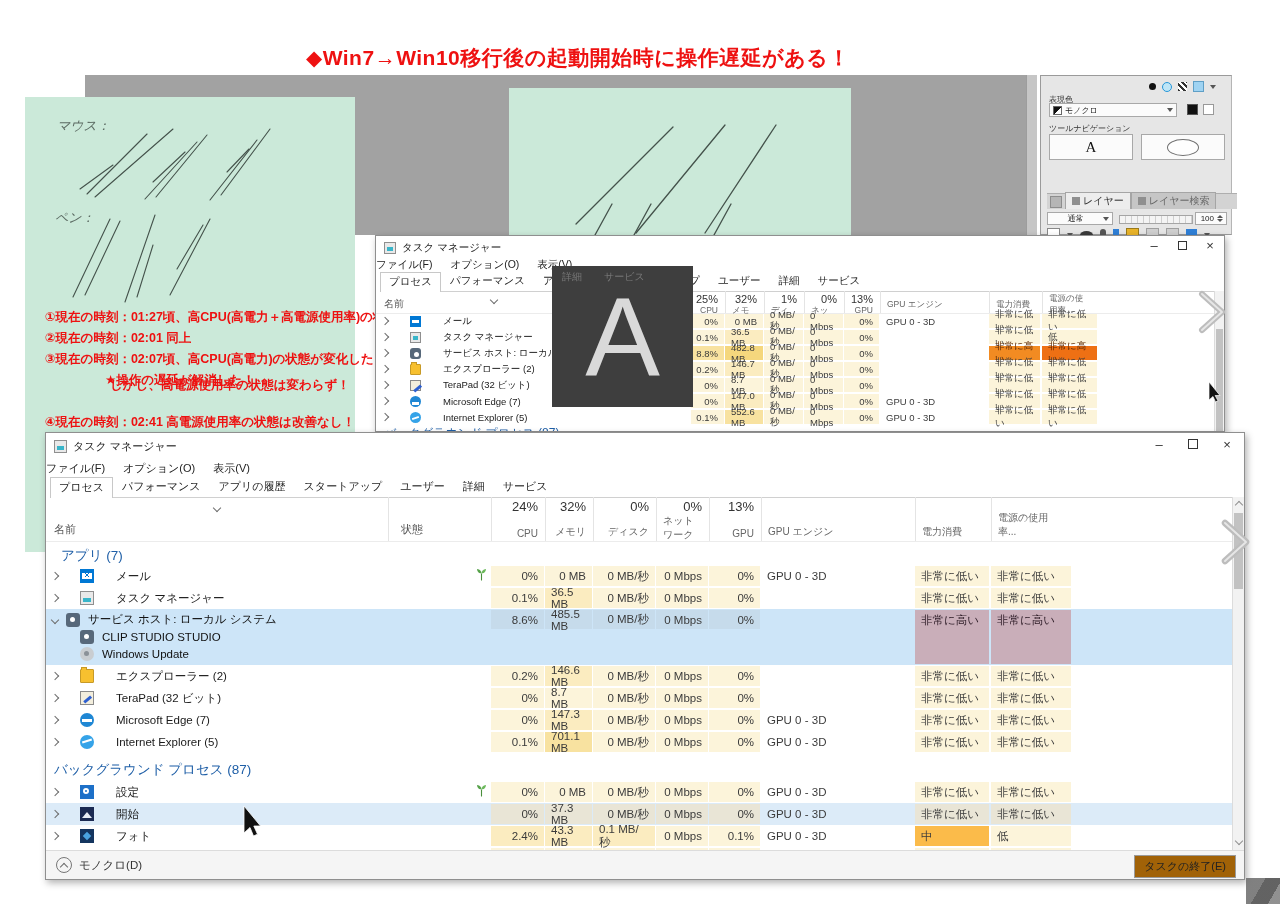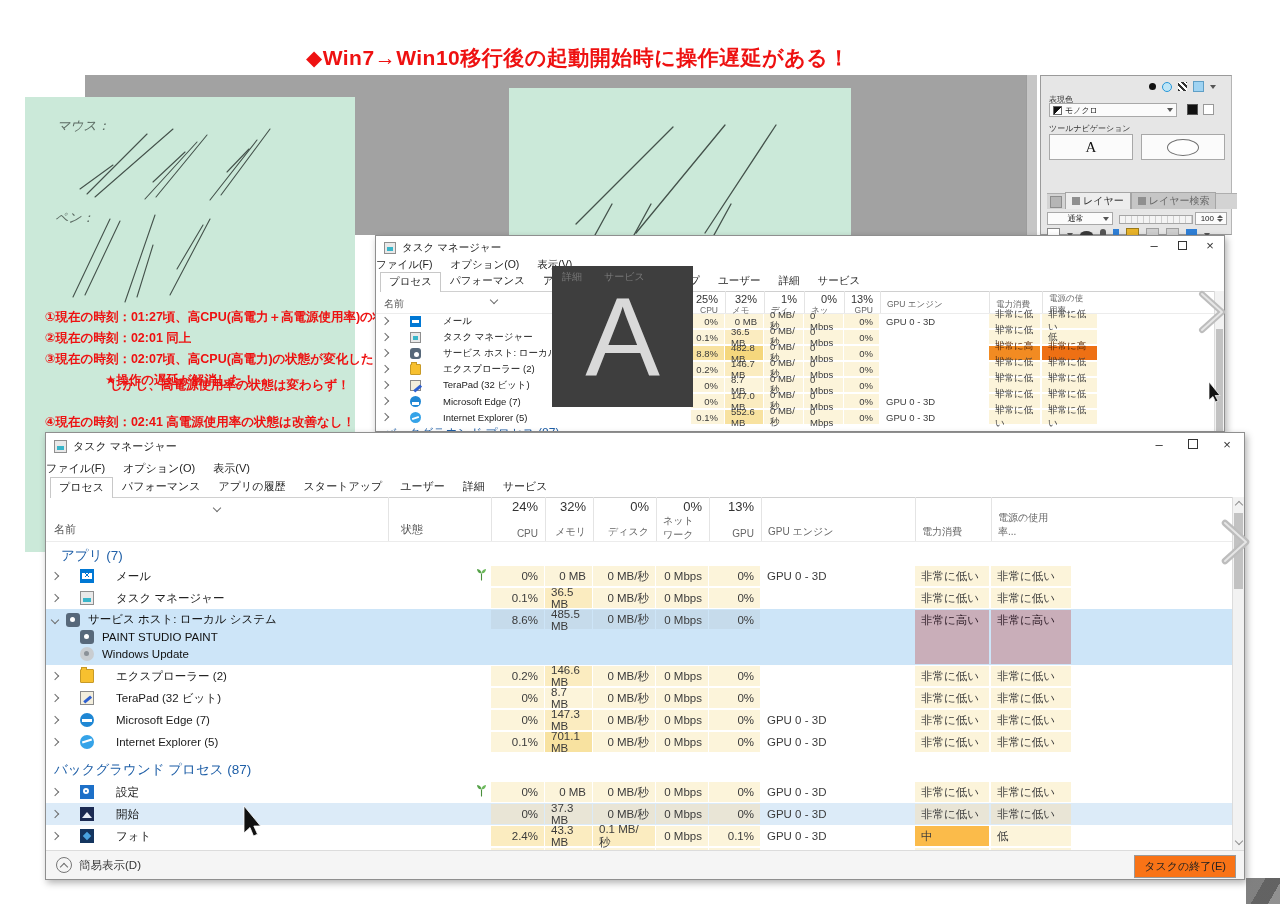--- a/index.html
+++ b/index.html
@@ -108,21 +108,21 @@
   .bigchev{position:absolute;}
   .cursor{position:absolute;}
   #abox{left:552px;top:266px;width:141px;height:141px;background:#3e3e3e;display:flex;align-items:center;justify-content:center;}
   #abox-letter{color:#d9d9d9;font-size:112px;font-weight:400;line-height:1;}
   .ghost-tab{position:absolute;top:4px;font-size:10px;color:#787878;}
 
   
   #ffooter{position:absolute;left:0;right:0;bottom:0;height:28px;background:#f5f5f5;border-top:1px solid #dcdcdc;display:flex;align-items:center;}
   #fdetail{display:flex;align-items:center;gap:7px;margin-left:10px;font-size:11.5px;color:#333;}
   .circ{width:14px;height:14px;border:1px solid #777;border-radius:50%;display:flex;align-items:center;justify-content:center;}
-  #endtask{position:absolute;right:8px;top:4px;height:21px;padding:0 9px;background:#f97316;border:1px solid #9a9a9a;font-size:11px;color:#222;display:flex;align-items:center;}
+  #endtask{position:absolute;right:8px;top:4px;height:21px;padding:0 9px;background:#a16207;border:1px solid #9a9a9a;font-size:11px;color:#222;display:flex;align-items:center;}
   #corner-art{left:1246px;top:878px;width:34px;height:26px;background:linear-gradient(120deg,#6a6a6a 0 40%,#474747 40% 75%,#7d7d7d 75%);opacity:.85;}
 </style>
 </head>
 <body>
 
 <div class="abs" id="banner">◆Win7→Win10移行後の起動開始時に操作遅延がある！</div>
 
 <div class="abs" id="workspace"></div>
 <div class="abs" id="canvas">
   <svg width="342" height="147">
@@ -530,21 +530,21 @@
         <div class="cell selcell" style="left: 663px; width: 51px; top: 1px; height: 19px;">0%</div>
         <div class="cell mv lft" style="left: 869px; width: 74px; top: 1px; bottom: 1px; align-items: flex-start; padding-top: 3px;">非常に高い</div>
         <div class="cell mv lft" style="left: 945px; width: 80px; top: 1px; bottom: 1px; align-items: flex-start; padding-top: 3px;">非常に高い</div>
         <div class="selline" style="top: 3px;">
           <span class="tw down"></span>
           <span class="pic pic-svchost"></span>
           <span>サービス ホスト: ローカル システム</span>
         </div>
         <div class="selline" style="top: 21px; left: 34px;">
           <span class="pic pic-clip"></span>
-          <span>PAINT STUDIO PAINT</span>
+          <span>CLIP STUDIO STUDIO</span>
         </div>
         <div class="selline" style="top: 38px; left: 34px;">
           <span class="pic pic-wu"></span>
           <span>Windows Update</span>
         </div>
       </div>
       <div class="trow" style="top: 124px; height: 22px;">
         <div class="cell h0" style="left: 445px; width: 53px;">0.2%</div>
         <div class="cell h1" style="left: 499px; width: 47px;">146.6 MB</div>
         <div class="cell h0" style="left: 547px; width: 62px;">0 MB/秒</div>
@@ -670,21 +670,21 @@
   <div class="sbar" style="right:0;top:64px;width:12px;bottom:28px;">
     <span class="tw up" style="position:absolute;left:3px;top:5px;border-color:#909090;"></span>
     <div class="sthumb" style="left:1px;right:1px;top:16px;height:76px;"></div>
     <span class="tw down" style="position:absolute;left:3px;bottom:7px;border-color:#909090;"></span>
   </div>
   <div id="ffooter">
     <div id="fdetail">
       <span class="circ">
           <span class="tw up" style="margin-top:3px;"></span>
         </span>
-      <span>簡易表示(D)</span>
+      <span>モノクロ(D)</span>
     </div>
     <div id="endtask">タスクの終了(E)</div>
   </div>
 </div>
 
 <svg class="bigchev" style="left:1218px;top:518px;" width="36" height="48">
   <polyline points="7,5 28,24 7,43" fill="none" stroke="#bdbdbd" stroke-width="6.5" stroke-linecap="round" stroke-linejoin="round"></polyline>
   <polyline points="7,5 28,24 7,43" fill="none" stroke="#e6e6e6" stroke-width="2" stroke-linecap="round" stroke-linejoin="round"></polyline>
 </svg>
 

